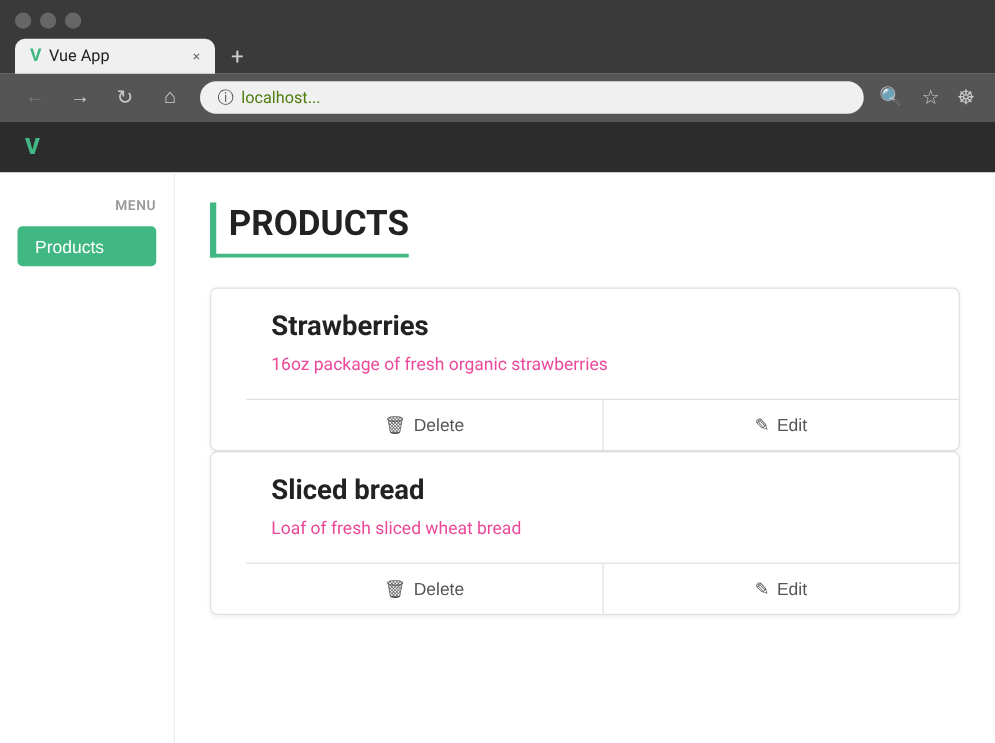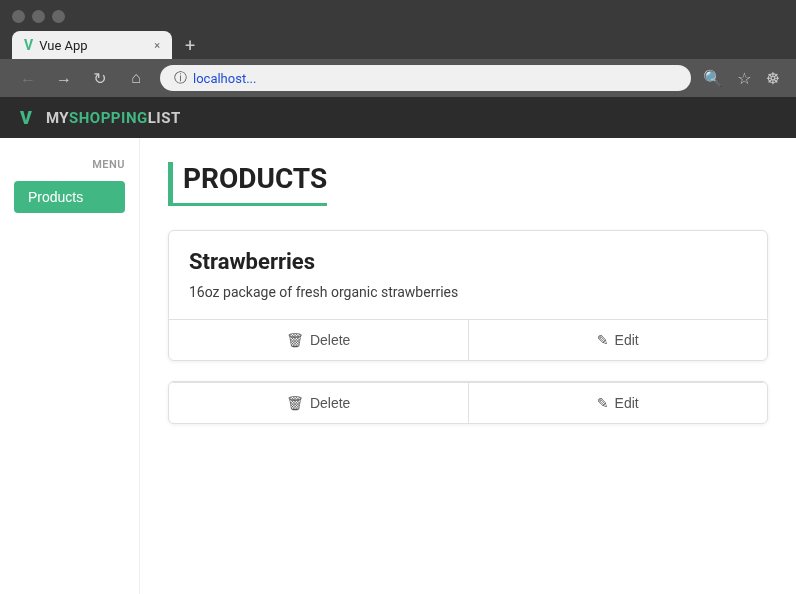--- a/index.html
+++ b/index.html
@@ -48,21 +48,21 @@
       color: #ccc; font-size: 16px; cursor: pointer; background: none; border: none;
       width: 24px; height: 24px; display: flex; align-items: center; justify-content: center;
     }
     .nav-btn.disabled { color: #777; }
     .address-input-wrap {
       flex: 1; background: #f0f0f0; border-radius: 20px;
       padding: 4px 14px; display: flex; align-items: center; gap: 6px;
       font-size: 13px; color: #333;
     }
     .address-icon { color: #555; font-size: 13px; }
-    .address-text { flex: 1; color: #1d4ed8; }
+    .address-text { flex: 1; color: #4d7c0f; }
     .browser-actions {
       display: flex; gap: 14px; align-items: center;
     }
     .browser-action-btn {
       color: #ccc; font-size: 16px; cursor: pointer;
       background: none; border: none;
     }
 
     
     .app-header {
@@ -110,32 +110,33 @@
       font-size: 28px; font-weight: 700; text-transform: uppercase;
       color: #222; margin-bottom: 24px;
       border-bottom: 3px solid #41b883;
       padding-bottom: 8px; display: inline-block;
       padding-left: 10px; border-left: 5px solid #41b883;
     }
 
     
     .product-card {
       border: 1px solid #e0e0e0; border-radius: 6px;
-      margin-bottom: 20px; background: #fff;
+      background: #fff;
       box-shadow: 0 1px 4px rgba(0,0,0,0.07);
       overflow: hidden;
+      padding-left: 28px;
     }
     .product-card-body {
       padding: 18px 20px 16px;
     }
     .product-name {
       font-size: 22px; font-weight: 700; color: #222; margin-bottom: 8px;
     }
     .product-desc {
-      font-size: 14px; color: #404040; line-height: 1.5;
+      font-size: 14px; color: #ec4899; line-height: 1.5;
     }
     .product-card-actions {
       display: flex; border-top: 1px solid #e0e0e0;
     }
     .card-action-btn {
       flex: 1; padding: 12px; border: none; background: none;
       font-size: 14px; color: #555; cursor: pointer;
       display: flex; align-items: center; justify-content: center; gap: 6px;
     }
     .card-action-btn:first-child {
@@ -172,23 +173,20 @@
   </div>
   <div class="browser-actions">
     <button class="browser-action-btn">🔍</button>
     <button class="browser-action-btn">☆</button>
     <button class="browser-action-btn">☸</button>
   </div>
 </div>
 
 <div class="app-header">
   <span class="vue-logo">V</span>
-  <span class="app-title">
-    <span>MY</span><span class="highlight">SHOPPING</span><span>LIST</span>
-  </span>
 </div>
 
 <div class="app-body">
 
   <nav class="sidebar">
     <div class="sidebar-menu-label">MENU</div>
     <button class="sidebar-item active">Products</button>
   </nav>
 
   <main class="main-content">
@@ -207,20 +205,24 @@
         </button>
         <button class="card-action-btn">
           <span>✎</span>
           <span>Edit</span>
         </button>
       </div>
     </div>
 
     
     <div class="product-card">
+      <div class="product-card-body">
+        <div class="product-name">Sliced bread</div>
+        <div class="product-desc">Loaf of fresh sliced wheat bread</div>
+      </div>
       <div class="product-card-actions">
         <button class="card-action-btn">
           <span>🗑</span>
           <span>Delete</span>
         </button>
         <button class="card-action-btn">
           <span>✎</span>
           <span>Edit</span>
         </button>
       </div>

